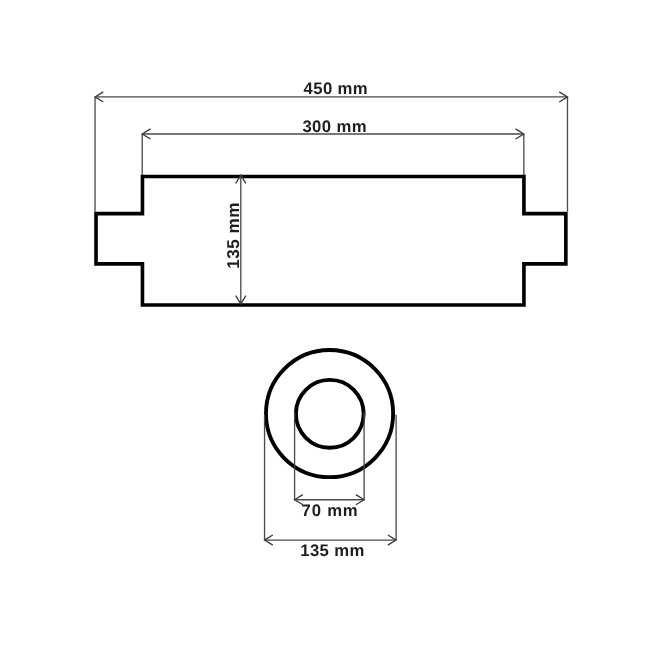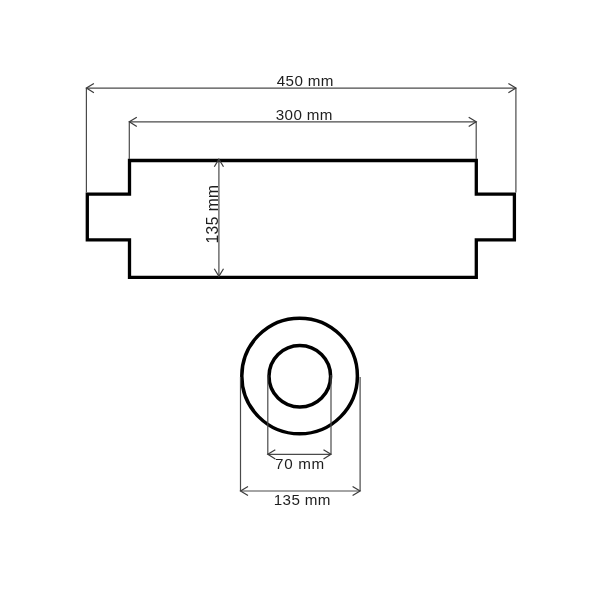--- a/index.html
+++ b/index.html
@@ -1,16 +1,16 @@
 <!DOCTYPE html>
 <html><head>
 <meta charset="utf-8">
 <style>
   html,body{margin:0;padding:0;background:#ffffff;}
-  .wrap{width:544px;height:600px;background:#3b82f6;}
+  .wrap{width:544px;height:600px;background:#3b82f6;font-weight:bold;}
   text{font-family:"Liberation Sans", sans-serif;fill:#1e1e1e;}
 </style>
 </head>
 <body>
 <div class="wrap">
 <svg width="600" height="600" viewBox="0 0 600 600" xmlns="http://www.w3.org/2000/svg">
 
   <rect x="0" y="0" width="600" height="600" fill="#ffffff"></rect>
 
   <path d="M 129.5 160.5 L 476.3 160.5 L 476.3 194.2 L 514.4 194.2 L 514.4 239.9 L 476.3 239.9 L 476.3 277.3 L 129.5 277.3 L 129.5 239.9 L 87.3 239.9 L 87.3 194.2 L 129.5 194.2 Z" fill="none" stroke="#000000" stroke-width="3.3" stroke-linejoin="miter"></path>

